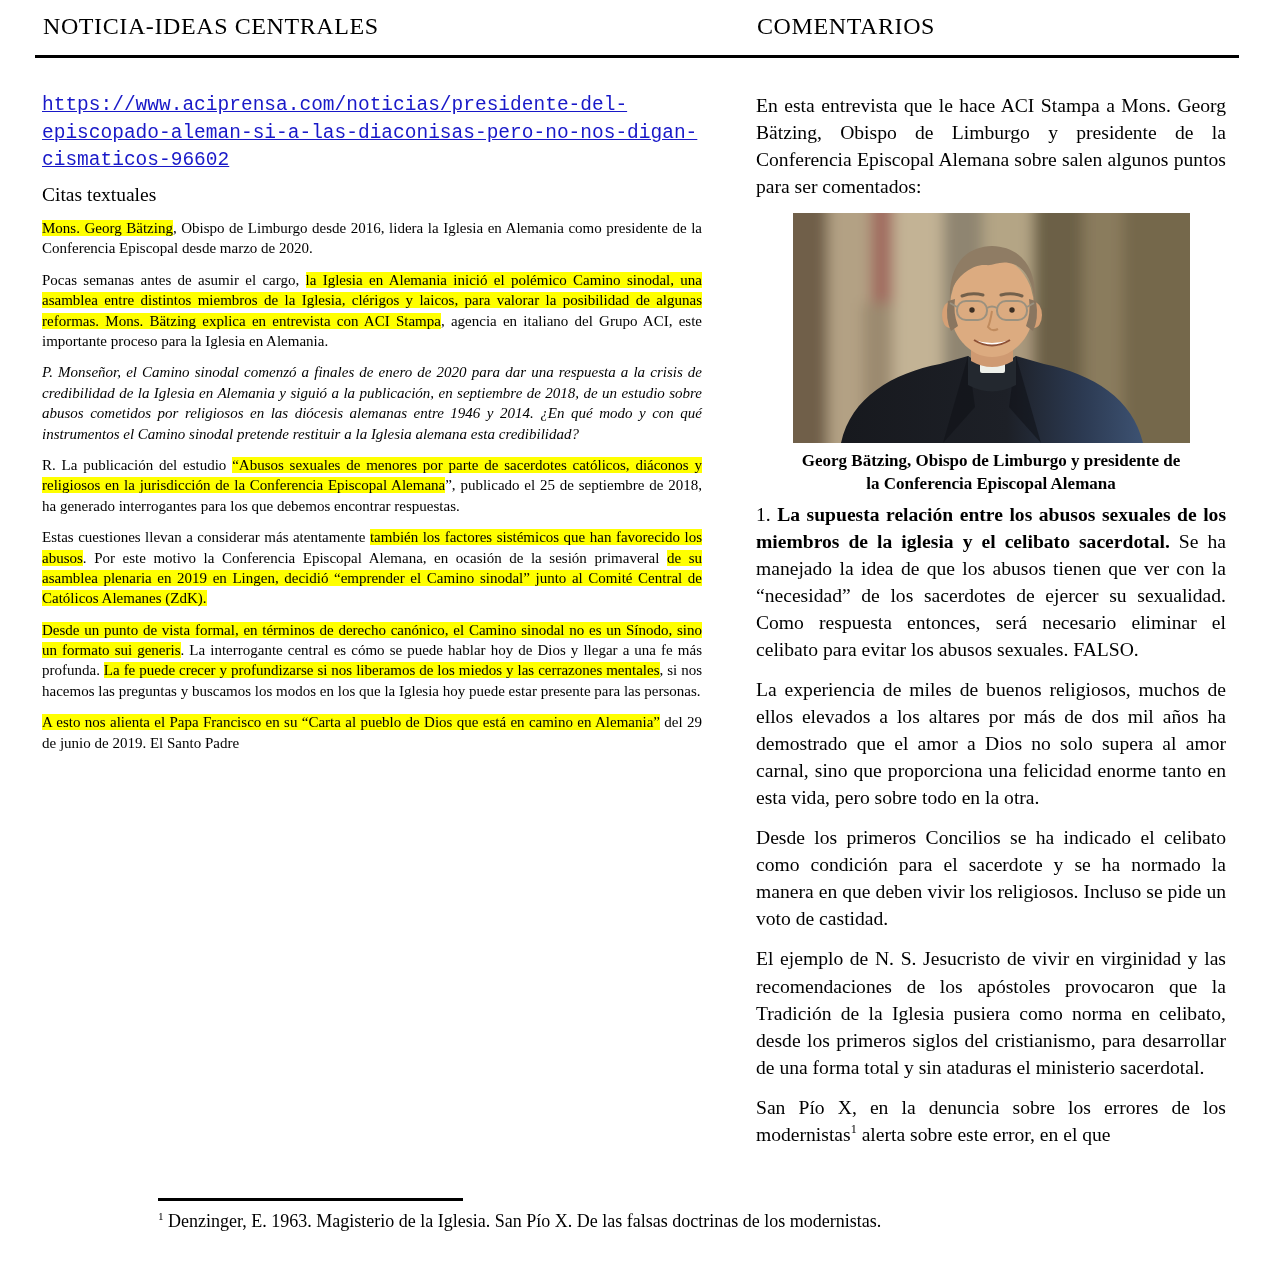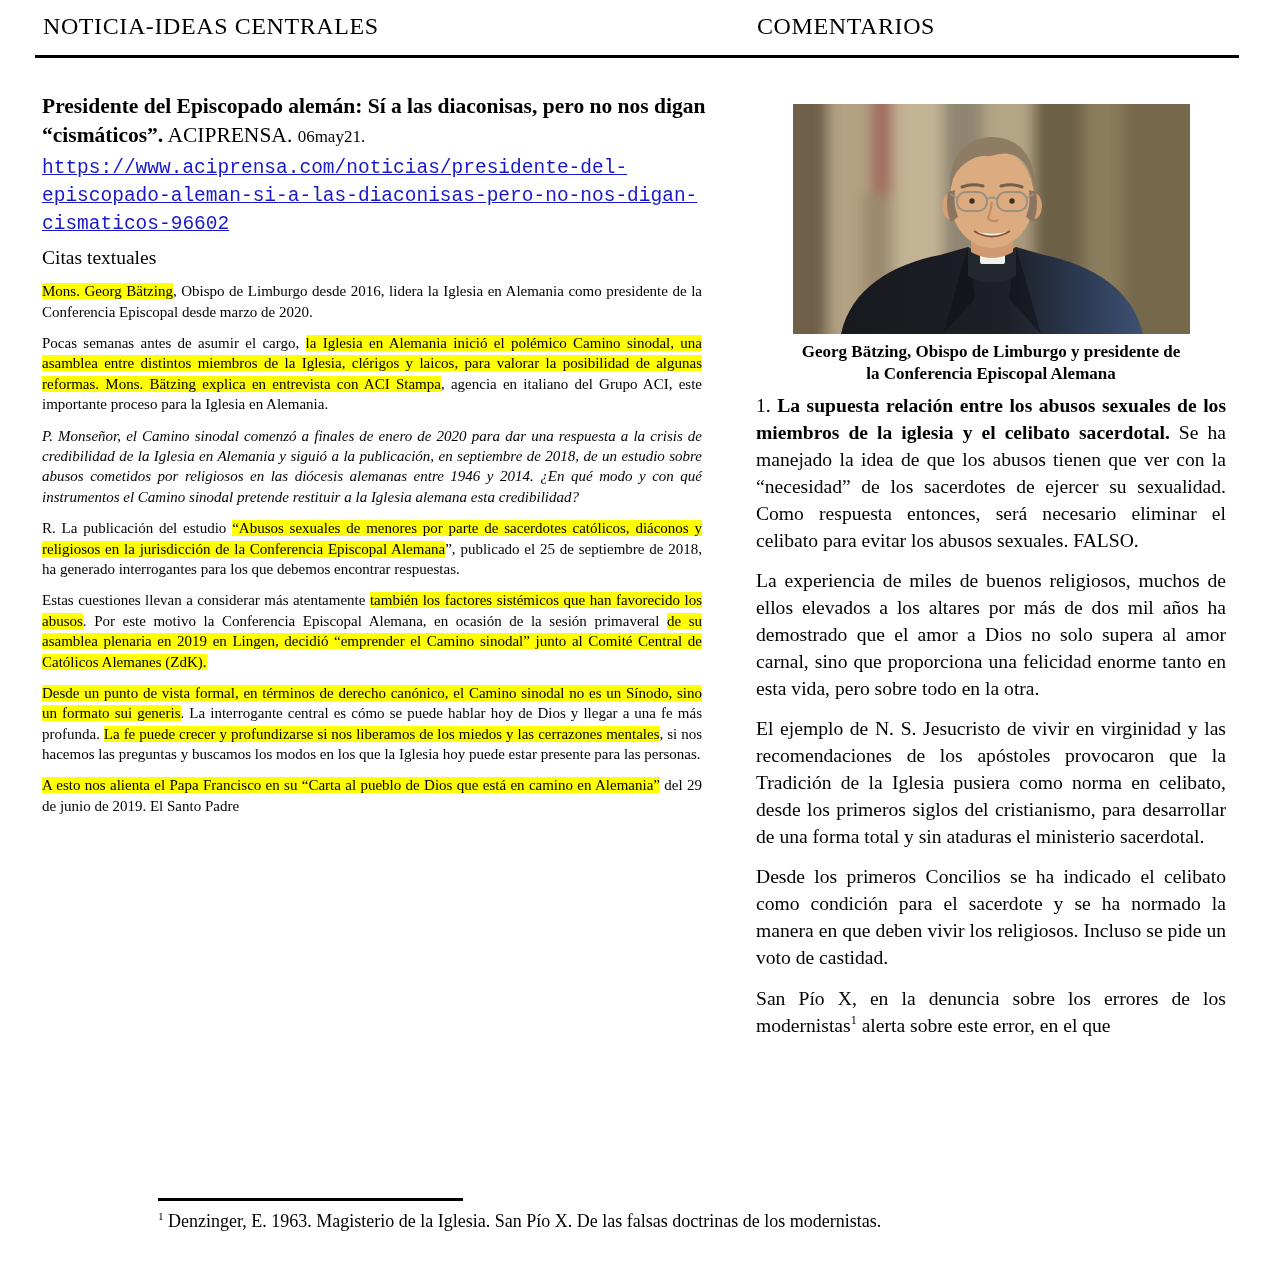--- a/index.html
+++ b/index.html
@@ -36,33 +36,33 @@
 </head>
 <body>
 
 <div class="hdr hdr-left">NOTICIA-IDEAS CENTRALES</div>
 <div class="hdr hdr-right">COMENTARIOS</div>
 <div class="rule"></div>
 
 <div class="cols">
 
   <div class="col-left">
-    <p class="title"><span class="bd">Presidente del Episcopado alemán: Sí a las diaconisas, pero no nos digan “cismáticos”.</span><span> ACIPRENSA.  </span><span class="sm">06may21.</span></p>
     <a class="url">https://www.aciprensa.com/noticias/presidente-del-episcopado-aleman-si-a-las-diaconisas-pero-no-nos-digan-cismaticos-96602</a>
     <p class="citas">Citas textuales</p>
     <p class="body"><span class="hl">Mons. Georg Bätzing</span><span>, Obispo de Limburgo desde 2016, lidera la Iglesia en Alemania como presidente de la Conferencia Episcopal desde marzo de 2020.</span></p>
     <p class="body"><span>Pocas semanas antes de asumir el cargo, </span><span class="hl">la Iglesia en Alemania inició el polémico Camino sinodal, una asamblea entre distintos miembros de la Iglesia, clérigos y laicos, para valorar la posibilidad de algunas reformas. Mons. Bätzing explica en entrevista con ACI Stampa</span><span>, agencia en italiano del Grupo ACI, este importante proceso para la Iglesia en Alemania.</span></p>
     <p class="body"><span class="it">P. Monseñor, el Camino sinodal comenzó a finales de enero de 2020 para dar una respuesta a la crisis de credibilidad de la Iglesia en Alemania y siguió a la publicación, en septiembre de 2018, de un estudio sobre abusos cometidos por religiosos en las diócesis alemanas entre 1946 y 2014. ¿En qué modo y con qué instrumentos el Camino sinodal pretende restituir a la Iglesia alemana esta credibilidad?</span></p>
     <p class="body"><span>R. La publicación del estudio </span><span class="hl">“Abusos sexuales de menores por parte de sacerdotes católicos, diáconos y religiosos en la jurisdicción de la Conferencia Episcopal Alemana</span><span>”, publicado el 25 de septiembre de 2018, ha generado interrogantes para los que debemos encontrar respuestas.</span></p>
     <p class="body"><span>Estas cuestiones llevan a considerar más atentamente </span><span class="hl">también los factores sistémicos que han favorecido los abusos</span><span>. Por este motivo la Conferencia Episcopal Alemana, en ocasión de la sesión primaveral </span><span class="hl">de su asamblea plenaria en 2019 en Lingen, decidió “emprender el Camino sinodal” junto al Comité Central de Católicos Alemanes (ZdK).</span></p>
     <p class="body"><span class="hl">Desde un punto de vista formal, en términos de derecho canónico, el Camino sinodal no es un Sínodo, sino un formato sui generis</span><span>. La interrogante central es cómo se puede hablar hoy de Dios y llegar a una fe más profunda. </span><span class="hl">La fe puede crecer y profundizarse si nos liberamos de los miedos y las cerrazones mentales</span><span>, si nos hacemos las preguntas y buscamos los modos en los que la Iglesia hoy puede estar presente para las personas.</span></p>
     <p class="body"><span class="hl">A esto nos alienta el Papa Francisco en su “Carta al pueblo de Dios que está en camino en Alemania”</span><span> del 29 de junio de 2019. El Santo Padre</span></p>
   </div>
 
   <div class="col-right">
+    <p class="body">En esta entrevista que le hace ACI Stampa a Mons. Georg Bätzing, Obispo de Limburgo y presidente de la Conferencia Episcopal Alemana sobre salen algunos puntos para ser comentados:</p>
 
     <div class="figure">
       <svg width="397" height="230" viewBox="0 0 397 230" role="img">
         <defs>
           <filter id="pb" x="-20%" y="-20%" width="140%" height="140%">
               <feGaussianBlur stdDeviation="7"></feGaussianBlur>
             </filter>
           <linearGradient id="suitg" x1="0" y1="0" x2="1" y2="0">
             <stop offset="0" stop-color="#17191e"></stop>
             <stop offset="0.55" stop-color="#1d2027"></stop>
@@ -110,22 +110,22 @@
           <path d="M199,98 Q197,110 195,114 Q199,119 205,116" stroke="#c08b5e" stroke-width="2" fill="none"></path>
           <path d="M181,127 Q199,139 217,127 Q199,133 181,127 Z" fill="#ffffff"></path>
           <path d="M181,127 Q199,138 217,127" stroke="#8d5034" stroke-width="2" fill="none"></path>
         </g>
       </svg>
       <div class="caption">Georg Bätzing, Obispo de Limburgo y presidente de la Conferencia Episcopal Alemana</div>
     </div>
 
     <p class="body"><span>1. </span><span class="bd">La supuesta relación entre los abusos sexuales de los miembros de la iglesia y el celibato sacerdotal.</span><span> Se ha manejado la idea de que los abusos tienen que ver con la “necesidad” de los sacerdotes de ejercer su sexualidad. Como respuesta entonces, será necesario eliminar el celibato para evitar los abusos sexuales. FALSO.</span></p>
     <p class="body"><span>La experiencia de miles de buenos religiosos, muchos de ellos elevados a los altares por más de dos mil años ha demostrado que el amor a Dios no solo supera al amor carnal, sino que proporciona una felicidad enorme tanto en esta vida, pero sobre todo en la otra.</span></p>
+    <p class="body"><span>Desde los primeros Concilios se ha indicado el celibato como condición para el sacerdote y se ha normado la manera en que deben vivir los religiosos. Incluso se pide un voto de castidad.</span></p>
     <p class="body"><span>El ejemplo de N. S. Jesucristo de vivir en virginidad y las recomendaciones de los apóstoles provocaron que la Tradición de la Iglesia pusiera como norma en celibato, desde los primeros siglos del cristianismo, para desarrollar de una forma total y sin ataduras el ministerio sacerdotal.</span></p>
-    <p class="body"><span>Desde los primeros Concilios se ha indicado el celibato como condición para el sacerdote y se ha normado la manera en que deben vivir los religiosos. Incluso se pide un voto de castidad.</span></p>
     <p class="body"><span>San Pío X, en la denuncia sobre los errores de los modernistas</span><span class="sup">1</span><span> alerta sobre este error, en el que</span></p>
   </div>
 </div>
 
 <div class="footnote">
   <div class="fn-rule"></div>
   <div class="fn-text"><span class="sup">1</span><span> Denzinger, E. 1963. Magisterio de la Iglesia. San Pío X. De las falsas doctrinas de los modernistas.</span></div>
 </div>
 
 </body></html>

